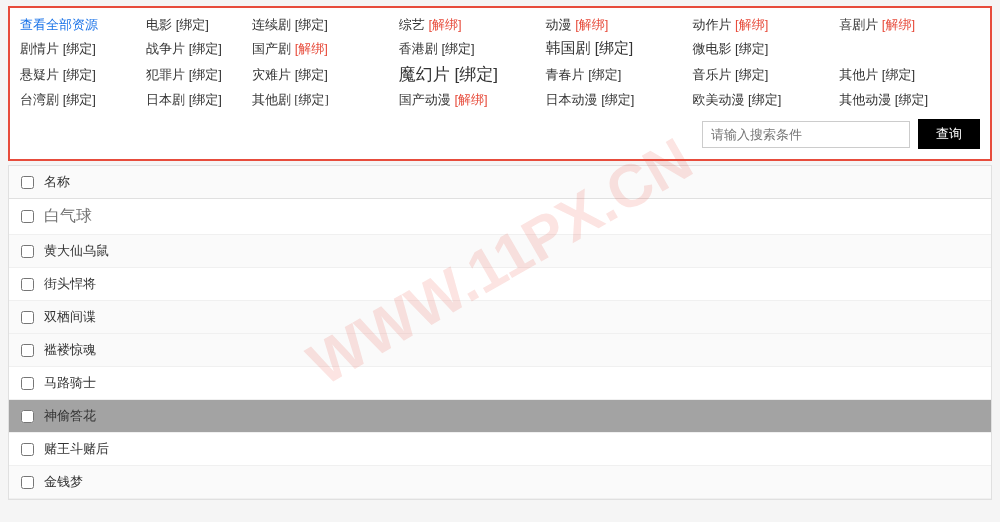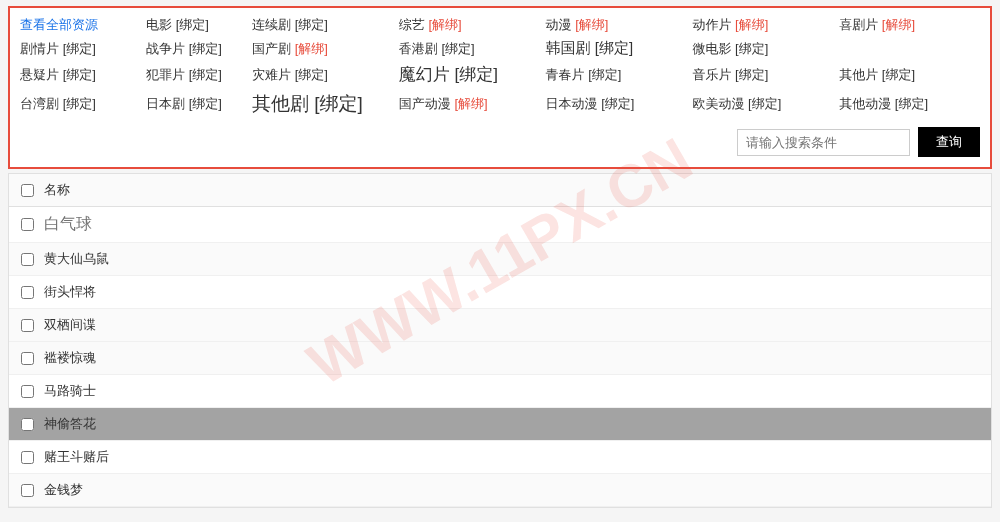--- a/index.html
+++ b/index.html
@@ -55,29 +55,29 @@
     <span style="font-size:13px;">灾难片 <span style="color:#333;">[绑定]</span></span>
     <span style="font-size:17px;">魔幻片 <span style="color:#333;">[绑定]</span></span>
     <span style="font-size:13px;">青春片 <span style="color:#333;">[绑定]</span></span>
     <span style="font-size:13px;">音乐片 <span style="color:#333;">[绑定]</span></span>
     <span style="font-size:13px;">其他片 <span style="color:#333;">[绑定]</span></span>
   </div>
 
   <div style="display:grid; grid-template-columns: 120px 100px 1fr 1fr 1fr 1fr 1fr; gap:4px 6px; align-items:center;">
     <span style="font-size:13px;">台湾剧 <span style="color:#333;">[绑定]</span></span>
     <span style="font-size:13px;">日本剧 <span style="color:#333;">[绑定]</span></span>
-    <span style="font-size:19px;">其他剧 <span style="color:#333;">[绑定]</span></span>
+    <span style="font-size:13px;font-family:Liberation Serif, serif;">其他剧 <span style="color:#333;">[绑定]</span></span>
     <span style="font-size:13px;">国产动漫 <span style="color:#e74c3c;">[解绑]</span></span>
     <span style="font-size:13px;">日本动漫 <span style="color:#333;">[绑定]</span></span>
     <span style="font-size:13px;">欧美动漫 <span style="color:#333;">[绑定]</span></span>
     <span style="font-size:13px;">其他动漫 <span style="color:#333;">[绑定]</span></span>
   </div>
 
   <div style="display:flex; justify-content:flex-end; align-items:center; gap:8px; margin-top:10px; padding-bottom:2px;">
-    <input type="text" style="border: 1px solid rgb(204, 204, 204); padding: 5px 8px; font-size: 13px; width: 173px; color: rgb(153, 153, 153);" placeholder="请输入搜索条件">
+    <input type="text" style="border: 1px solid rgb(204, 204, 204); padding: 5px 8px; font-size: 13px; width: 208px; color: rgb(153, 153, 153);" placeholder="请输入搜索条件">
     <button style="background:#000000; color:#fff; border:none; padding:6px 18px; font-size:13px; cursor:pointer;">查询</button>
   </div>
 </div>
 
 <div style="margin:4px 8px; background:#fff; border:1px solid #e0e0e0;">
 
   <div style="display:flex; align-items:center; padding:7px 12px; border-bottom:1px solid #e0e0e0; background:#fafafa;">
     <input type="checkbox" style="margin-right: 10px;">
     <span style="font-size:13px; color:#333;">名称</span>
   </div>

